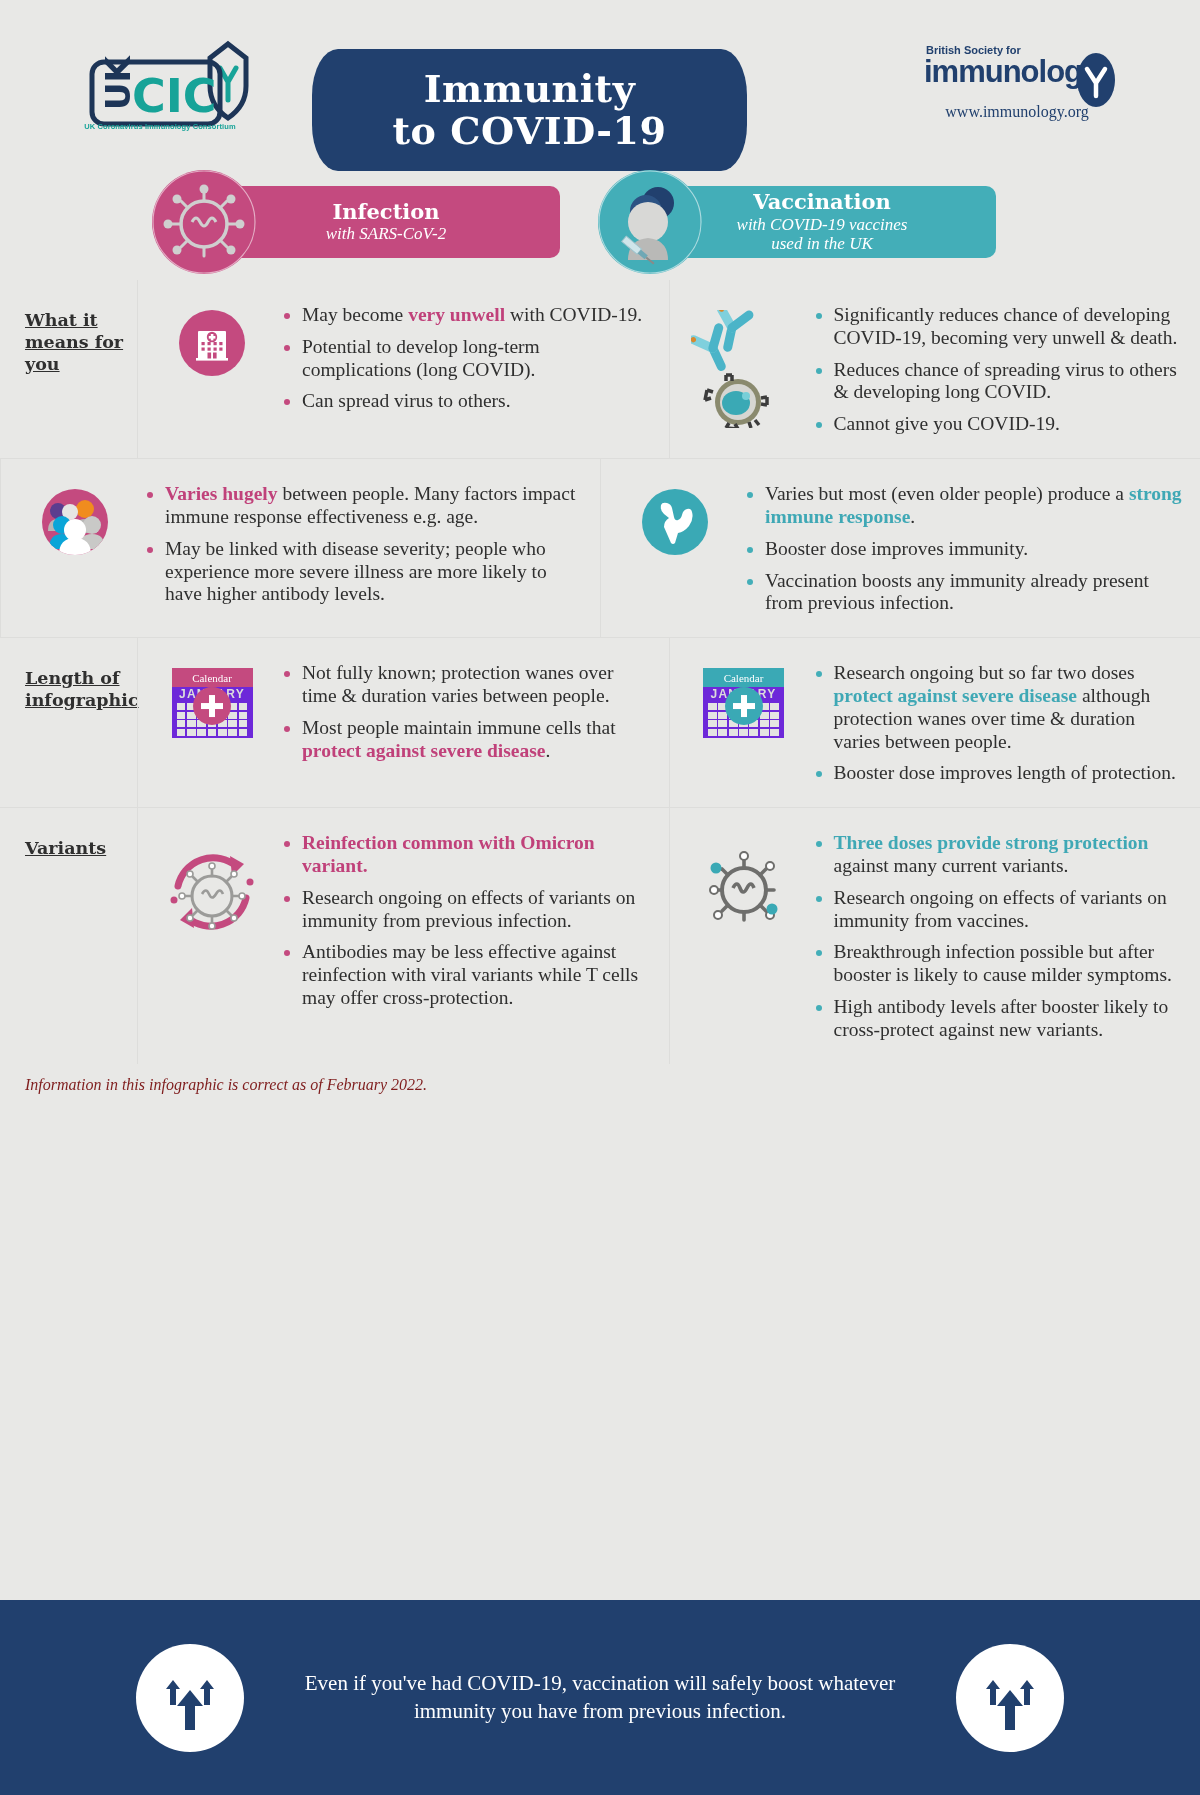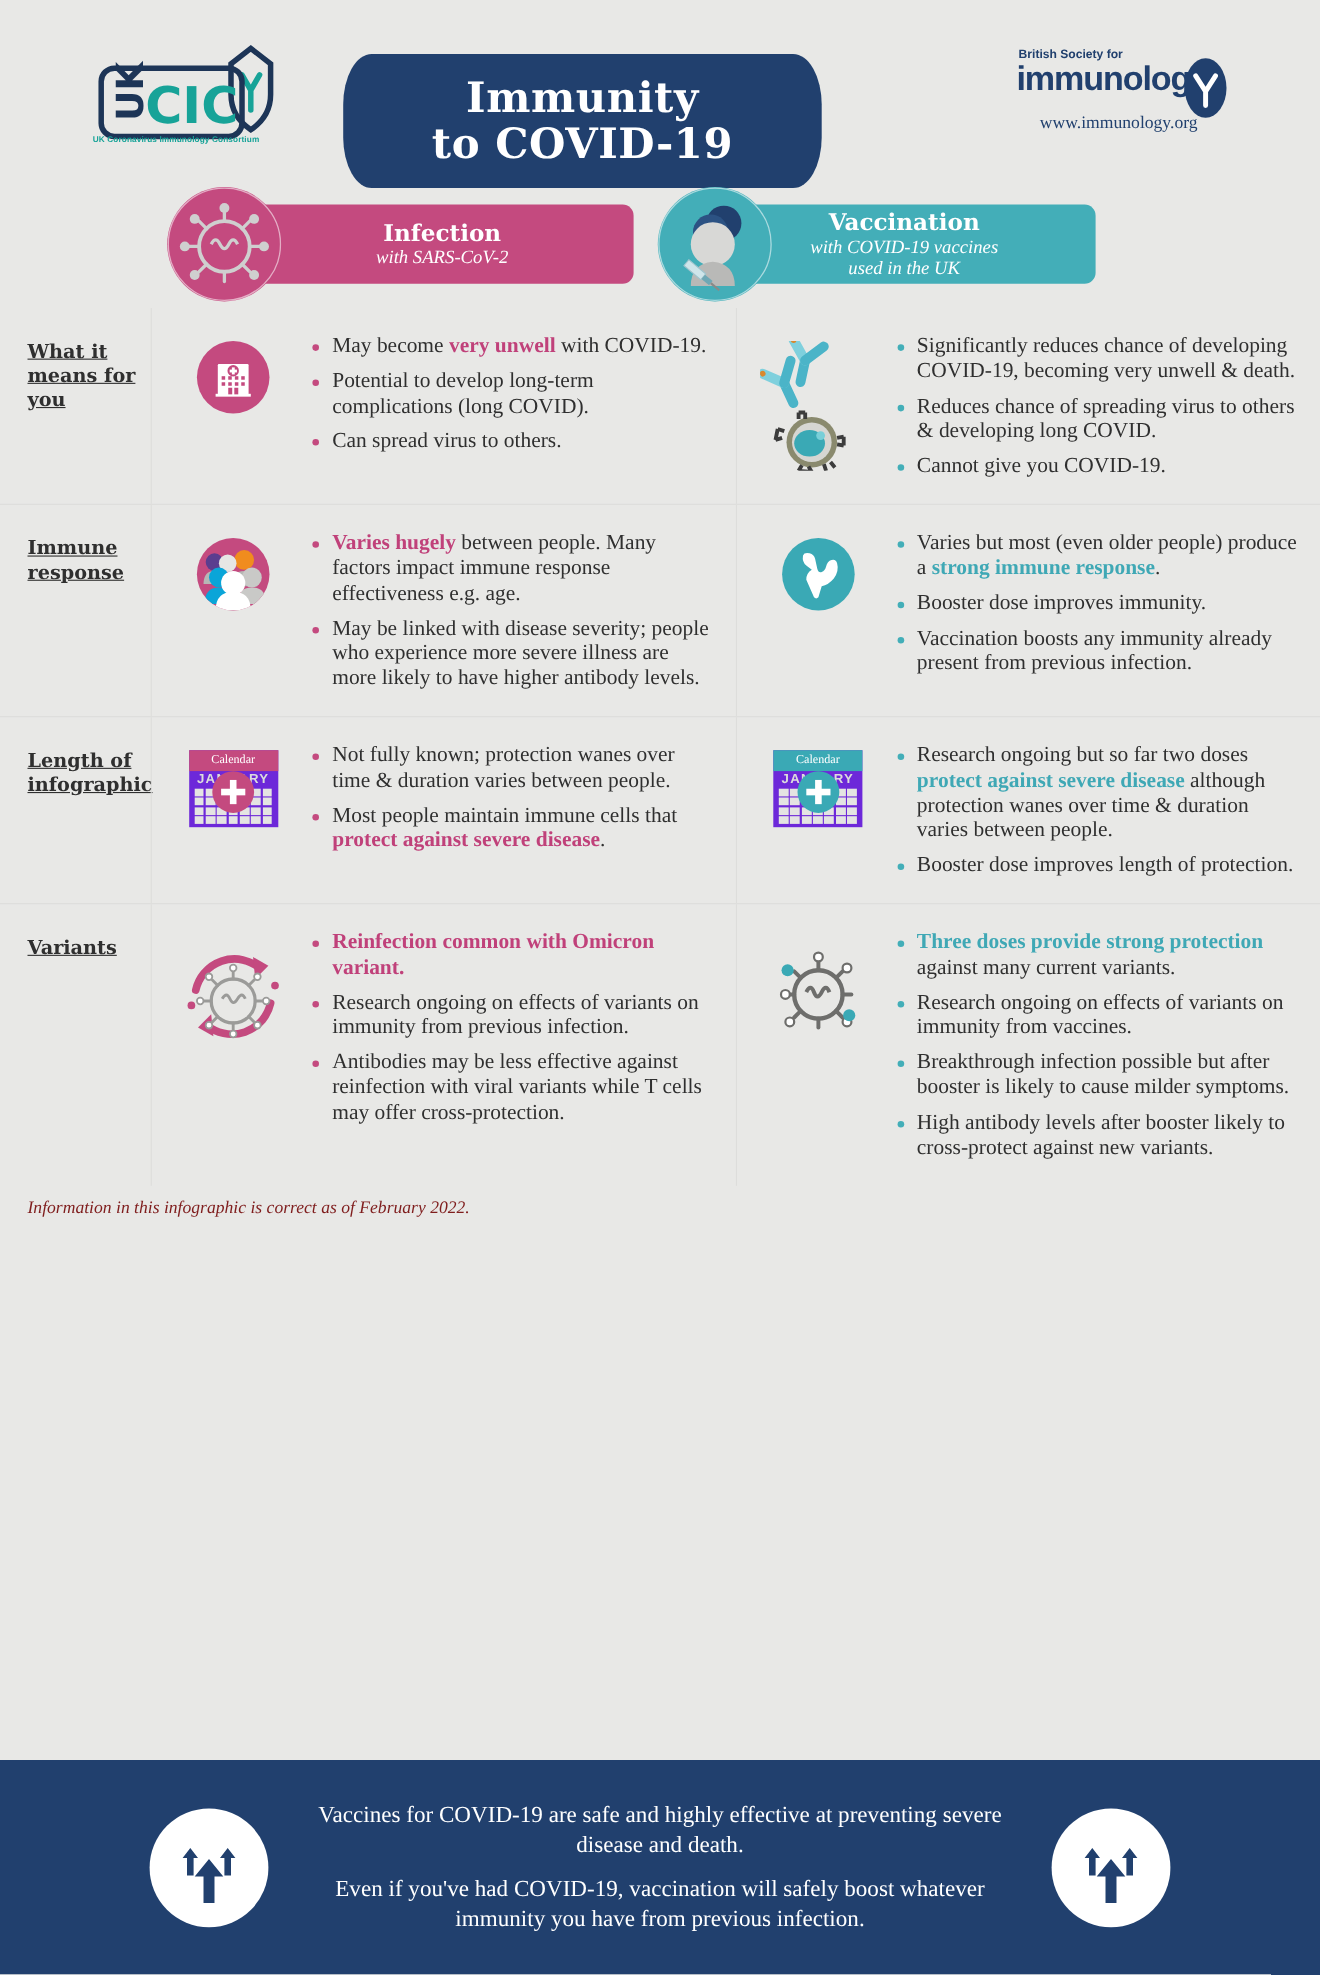--- a/index.html
+++ b/index.html
@@ -79,21 +79,21 @@
   }
 
   
   .banners { position: relative; height: 110px; }
   .banner {
     position: absolute; top: 16px;
     height: 72px; border-radius: 10px;
     color: #fff; display: flex; flex-direction: column;
     align-items: center; justify-content: center;
   }
-  .banner.infection { left: 228px; width: 348px; background: #c44a7f; }
+  .banner.infection { left: 212px; width: 348px; background: #c44a7f; }
   .banner.vaccination { left: 648px; width: 348px; background: #43aeb8; }
   .banner .bt {
     font-family: "DejaVu Serif", serif;
     font-weight: bold; font-size: 21px; line-height: 1.15;
   }
   .banner .bs {
     font-family: "Liberation Serif", serif;
     font-style: italic; font-size: 17px; line-height: 1.15;
     text-align: center;
   }
@@ -381,21 +381,20 @@
       </div>
       <ul>
         <li><span>Significantly reduces chance of developing COVID-19, becoming very unwell &amp; death.</span></li>
         <li><span>Reduces chance of spreading virus to others &amp; developing long COVID.</span></li>
         <li><span>Cannot give you COVID-19.</span></li>
       </ul>
     </div>
   </div>
 
   <div class="row">
-    <div class="cat">Immune response</div>
 
     <div class="col pink">
       <div class="iconbox">
         <div class="circ pink" style="overflow:hidden;">
           <svg width="66" height="66" viewBox="0 0 66 66">
             <g>
               <circle cx="16" cy="22" r="8" fill="#5b3d8f"></circle>
                 <path d="M6 42 q0 -12 10 -12 q10 0 10 12 z" fill="#b7b7b5"></path>
               <circle cx="43" cy="20" r="9" fill="#f08c1e"></circle>
                 <path d="M31 44 q0 -14 12 -14 q12 0 12 14 z" fill="#b7b7b5"></path>
@@ -615,21 +614,20 @@
 
   <div class="arrows-badge">
     <svg width="74" height="76" viewBox="0 0 74 76" fill="#21406e">
       <path d="M20 20 l7 9 h-4 v16 h-6 v-16 h-4 z"></path>
       <path d="M54 20 l7 9 h-4 v16 h-6 v-16 h-4 z"></path>
       <path d="M37 30 l13 16 h-8 v24 h-10 v-24 h-8 z"></path>
     </svg>
   </div>
 
   <div class="footer-text">
-    <p>Vaccines for COVID-19 are safe and highly effective at preventing severe disease and death.</p>
     <p>Even if you've had COVID-19, vaccination will safely boost whatever immunity you have from previous infection.</p>
   </div>
 
   <div class="arrows-badge">
     <svg width="74" height="76" viewBox="0 0 74 76" fill="#21406e">
       <path d="M20 20 l7 9 h-4 v16 h-6 v-16 h-4 z"></path>
       <path d="M54 20 l7 9 h-4 v16 h-6 v-16 h-4 z"></path>
       <path d="M37 30 l13 16 h-8 v24 h-10 v-24 h-8 z"></path>
     </svg>
   </div>

